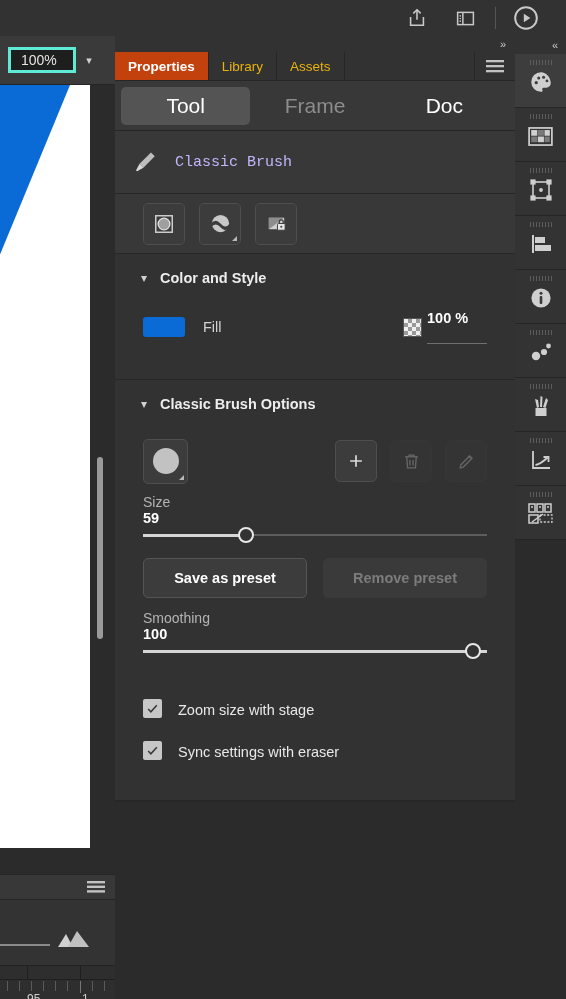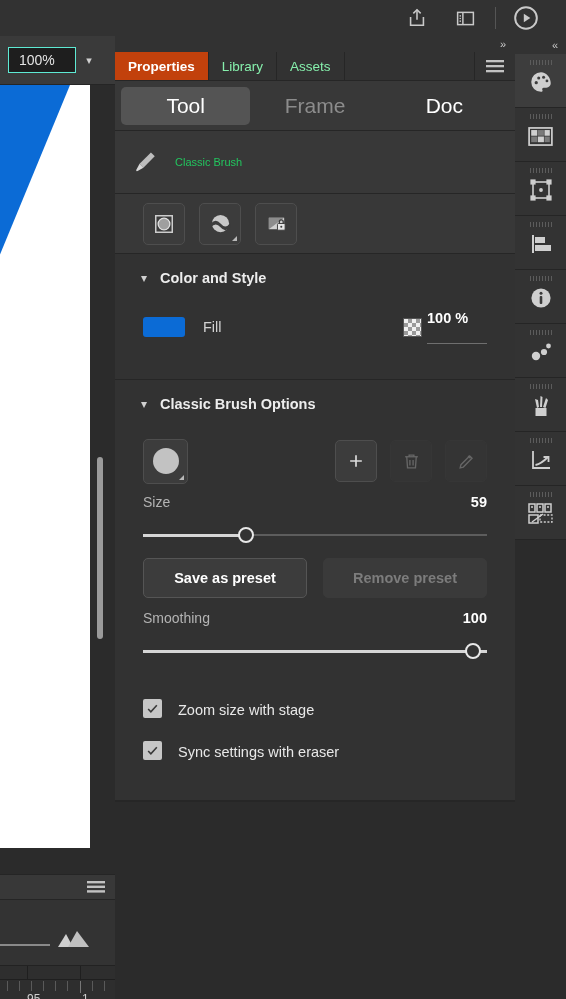--- a/index.html
+++ b/index.html
@@ -29,21 +29,21 @@
     position: absolute; left: 0; top: 36px; width: 115px; height: 963px;
     background: #2b2b2b;
   }
   .zoombar {
     position: absolute; left: 0; top: 0; width: 115px; height: 49px;
     background: #3a3a3a; border-bottom: 1px solid #252525;
     display: flex; align-items: center;
   }
   .zoom-field {
     margin-left: 8px; width: 68px; height: 26px;
-    background: #1e1e1e; border: 1px solid #5eead4;
+    background: #1e1e1e; border: 3px solid #5eead4;
     display: flex; align-items: center; padding-left: 10px;
     color: #e4e4e4; font-size: 14px;
   }
   .zoom-caret {
     width: 26px; height: 26px; display: flex;
     align-items: center; justify-content: center;
     color: #cfcfcf; font-size: 11px;
   }
   .stage-area {
     position: absolute; left: 0; top: 49px; width: 115px; height: 763px;
@@ -105,21 +105,21 @@
     display: flex; align-items: center; justify-content: flex-end; padding-right: 10px;
   }
   .chev-expand { color: #c9c9c9; font-size: 11px; letter-spacing: -1px; }
   .tabbar {
     position: absolute; left: 0; top: 16px; width: 400px; height: 29px;
     background: #323232; border-bottom: 1px solid #262626;
     display: flex; align-items: stretch;
   }
   .tab {
     display: flex; align-items: center; padding: 0 13px;
-    font-size: 13.5px; color: #86efac;
+    font-size: 13.5px; color: #eab308;
     border-right: 1px solid #262626;
   }
   .tab.active { color: #ffffff; font-weight: bold; background: #c2410c; }
   .tabbar-spacer { flex: 1; border-right: 1px solid #262626; }
   .tabbar-menu { display: flex; align-items: center; padding: 0 11px; }
 
   .segbar {
     position: absolute; left: 0; top: 45px; width: 400px; height: 50px;
     background: #383838; border-bottom: 1px solid #262626;
     display: flex; align-items: center; padding: 0 6px;
@@ -130,21 +130,21 @@
   }
   .seg.active { background: #545454; color: #ffffff; }
   .seg.bright { color: #ffffff; }
 
   .brushrow {
     position: absolute; left: 0; top: 95px; width: 400px; height: 63px;
     background: #383838; border-bottom: 1px solid #262626;
     display: flex; align-items: center;
   }
   .brushrow .bicon { width: 60px; display: flex; justify-content: center; }
-  .brushrow .btitle { color: #22c55e; font-size: 11px; }
+  .brushrow .btitle { color: #c4b5fd; font-size: 15px; font-family: Liberation Mono, monospace; }
 
   .iconrow {
     position: absolute; left: 0; top: 158px; width: 400px; height: 60px;
     background: #383838; border-bottom: 1px solid #262626;
     display: flex; align-items: center; padding-left: 28px; gap: 14px;
   }
   .sqbtn {
     width: 42px; height: 42px; border-radius: 5px;
     border: 1px solid #4e4e4e; background: #3c3c3c;
     display: flex; align-items: center; justify-content: center;
@@ -197,20 +197,21 @@
     width: 42px; height: 42px; border-radius: 5px; margin-left: 13px;
     border: 1px solid #4e4e4e; background: #3c3c3c;
     display: flex; align-items: center; justify-content: center;
   }
   .pbtn.disabled { border-color: #3a3a3a; background: #363636; opacity: .5; }
 
   .slider-block { padding: 0 28px; }
   .slider-label-row {
     display: flex; align-items: baseline; justify-content: space-between;
     height: 30px;
+    flex-direction: column;
   }
   .sl-name { color: #b4b4b4; font-size: 14px; }
   .sl-val { color: #ffffff; font-size: 14.5px; font-weight: bold; }
   .track {
     position: relative; height: 22px; display: flex; align-items: center;
   }
   .track-bg {
     position: absolute; left: 0; right: 0; height: 2px; background: #5d5d5d;
   }
   .track-fill { position: absolute; left: 0; height: 3px; background: #d6d6d6; }

